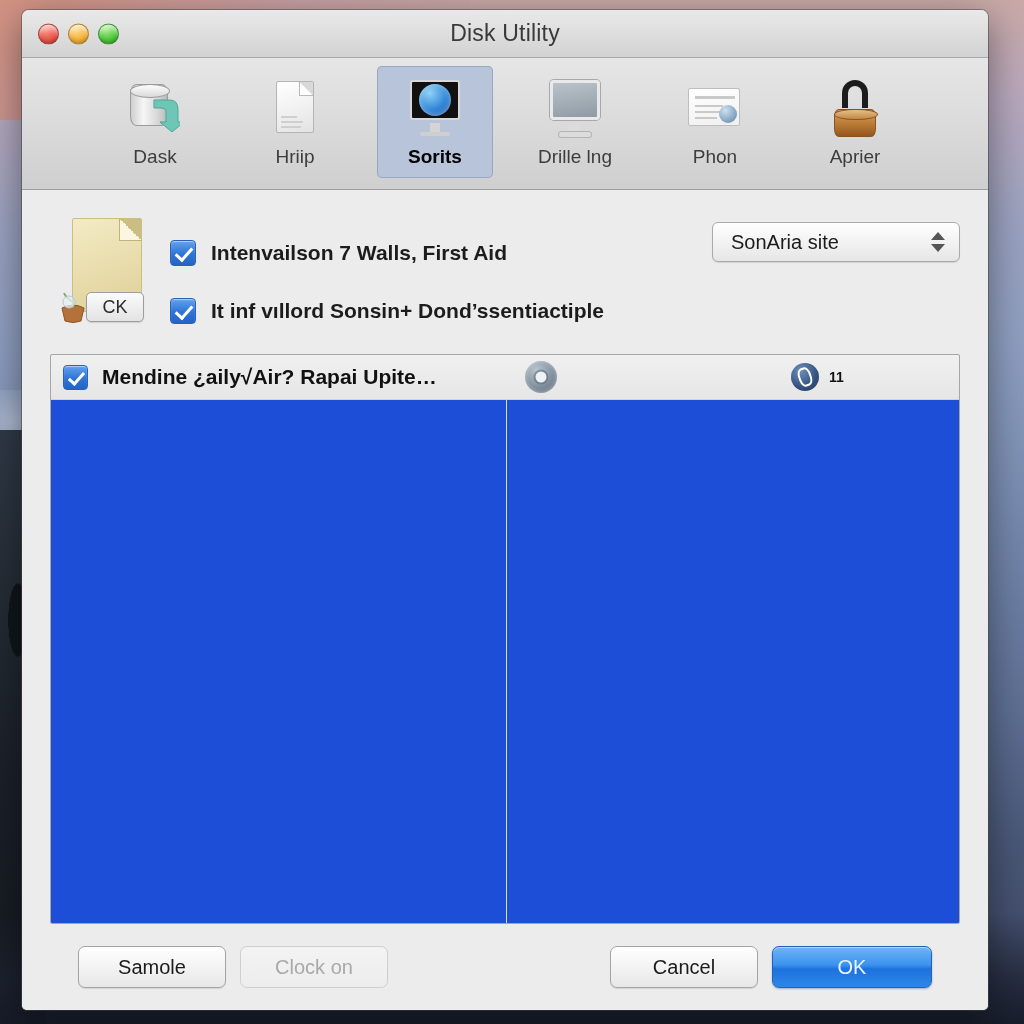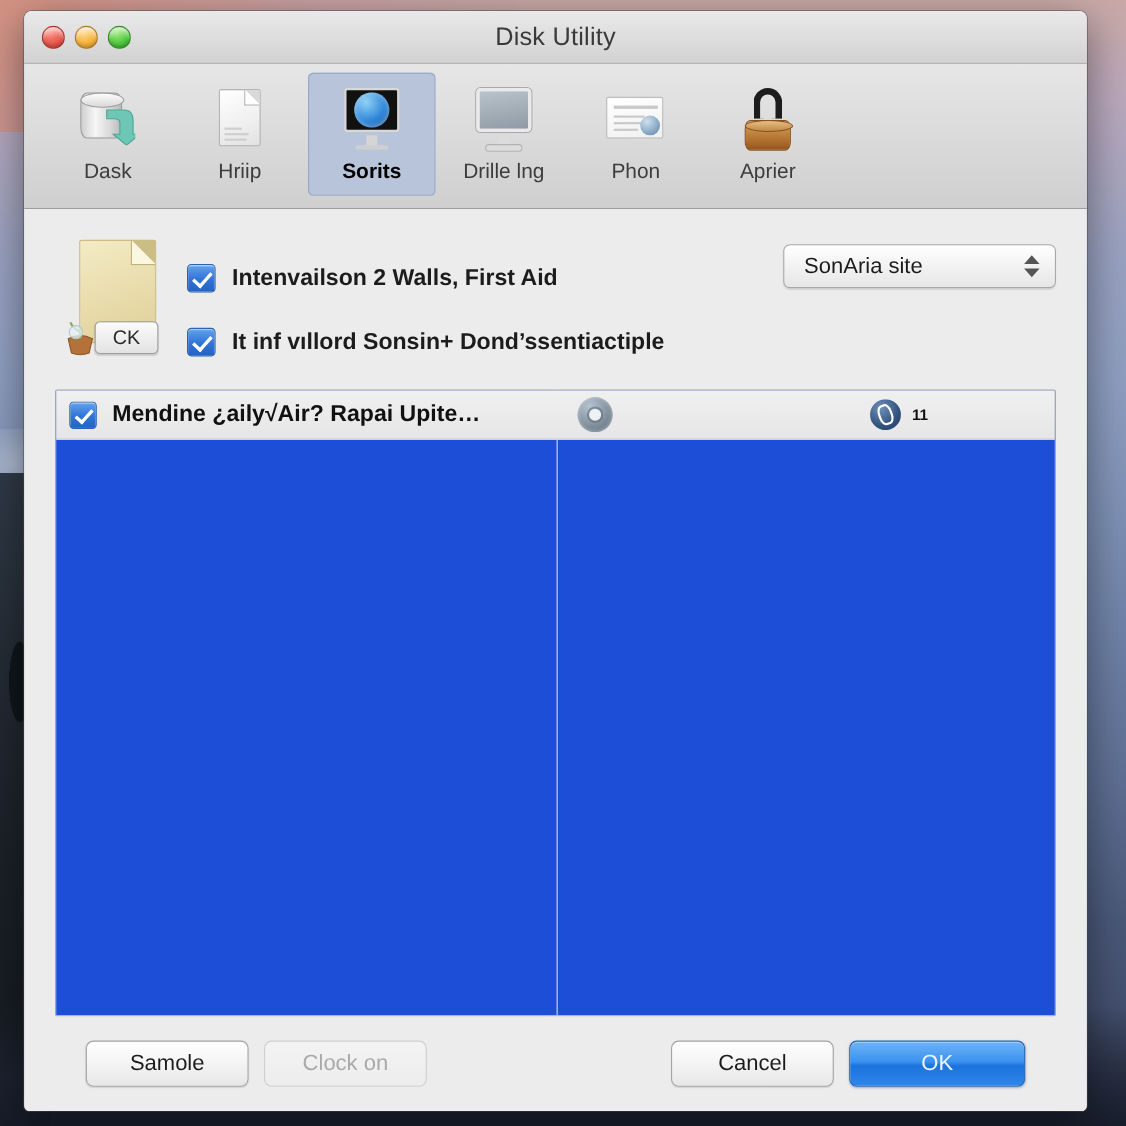--- a/index.html
+++ b/index.html
@@ -102,21 +102,22 @@
   }
 
   
   #toolbar {
     flex: 0 0 132px;
     background: linear-gradient(180deg, #e6e6e6 0%, #dcdcdc 45%, #cfcfcf 100%);
     border-bottom: 1px solid #9e9e9e;
     display: flex;
     align-items: flex-start;
     padding: 8px 18px 0 18px;
-    gap: 4px;
+    gap: 24px;
+    justify-content: center;
   }
   .tb-item {
     width: 116px;
     height: 112px;
     border-radius: 5px;
     display: flex;
     flex-direction: column;
     align-items: center;
     justify-content: flex-start;
     padding-top: 12px;
@@ -662,21 +663,21 @@
             <path d="M17 18 L17 8" stroke="#7fae5a" stroke-width="2"></path>
             <path d="M17 12 Q10 8 8 3" stroke="#7fae5a" stroke-width="2" fill="none"></path>
             <circle cx="13" cy="12" r="6" fill="rgba(230,240,250,0.75)" stroke="#b9c6d2"></circle>
           </svg>
           <div id="ck-badge">CK</div>
         </div>
 
         <div id="checks">
           <div class="check-row">
             <div class="cbox"></div>
-            <div class="check-label">Intenvailson 2 Walls, First Aid</div>
+            <div class="check-label">Intenvailson 7 Walls, First Aid</div>
           </div>
           <div class="check-row">
             <div class="cbox"></div>
             <div class="check-label">It inf vıllord Sonsin+ Dond’ssentiactiple</div>
           </div>
         </div>
 
         <div id="popup-wrap">
           <div id="popup">
             <span id="popup-value">SonAria site</span>

